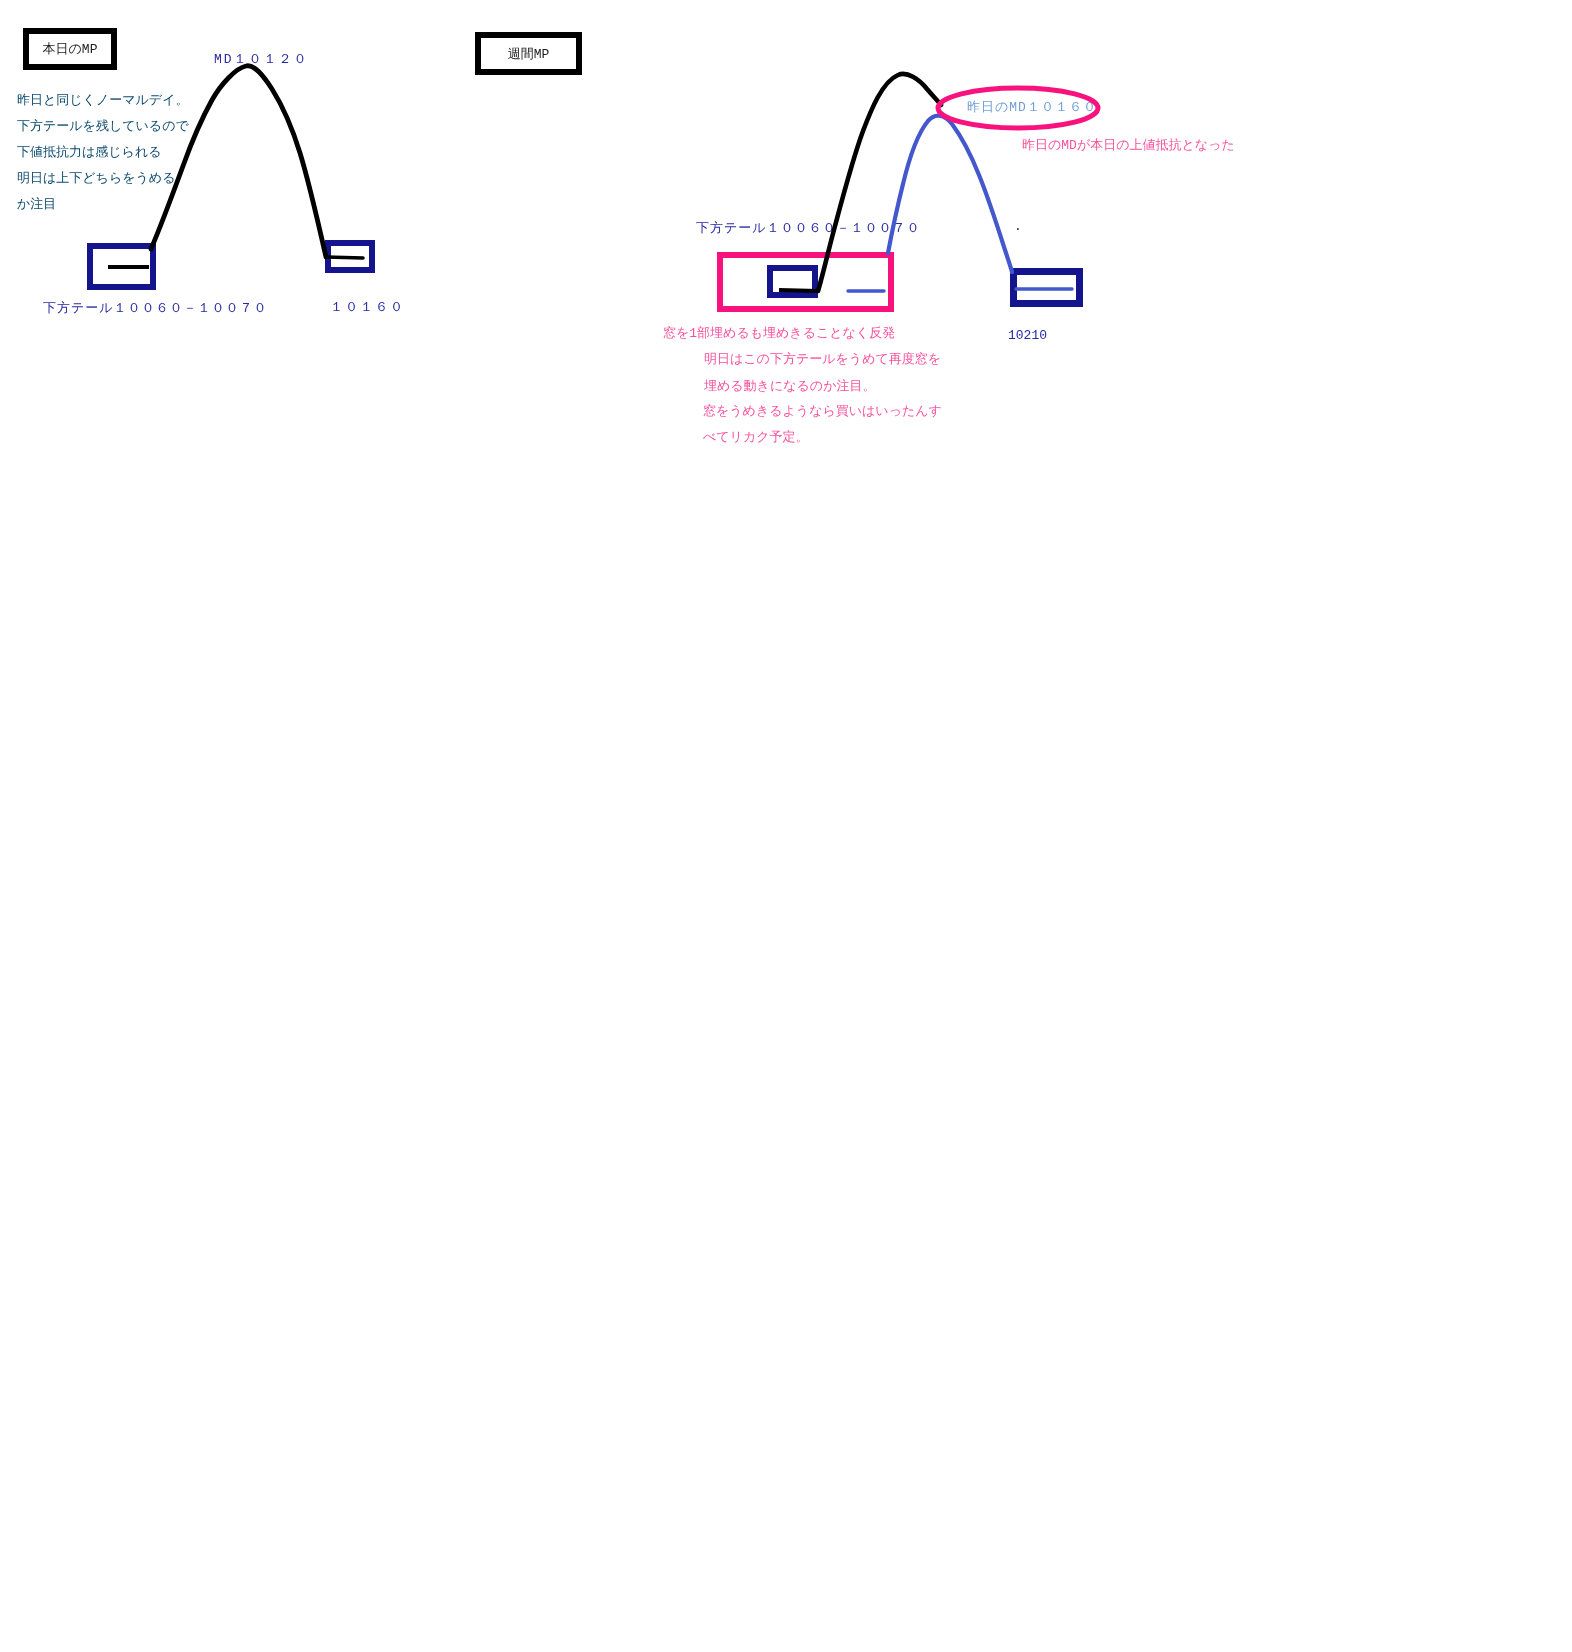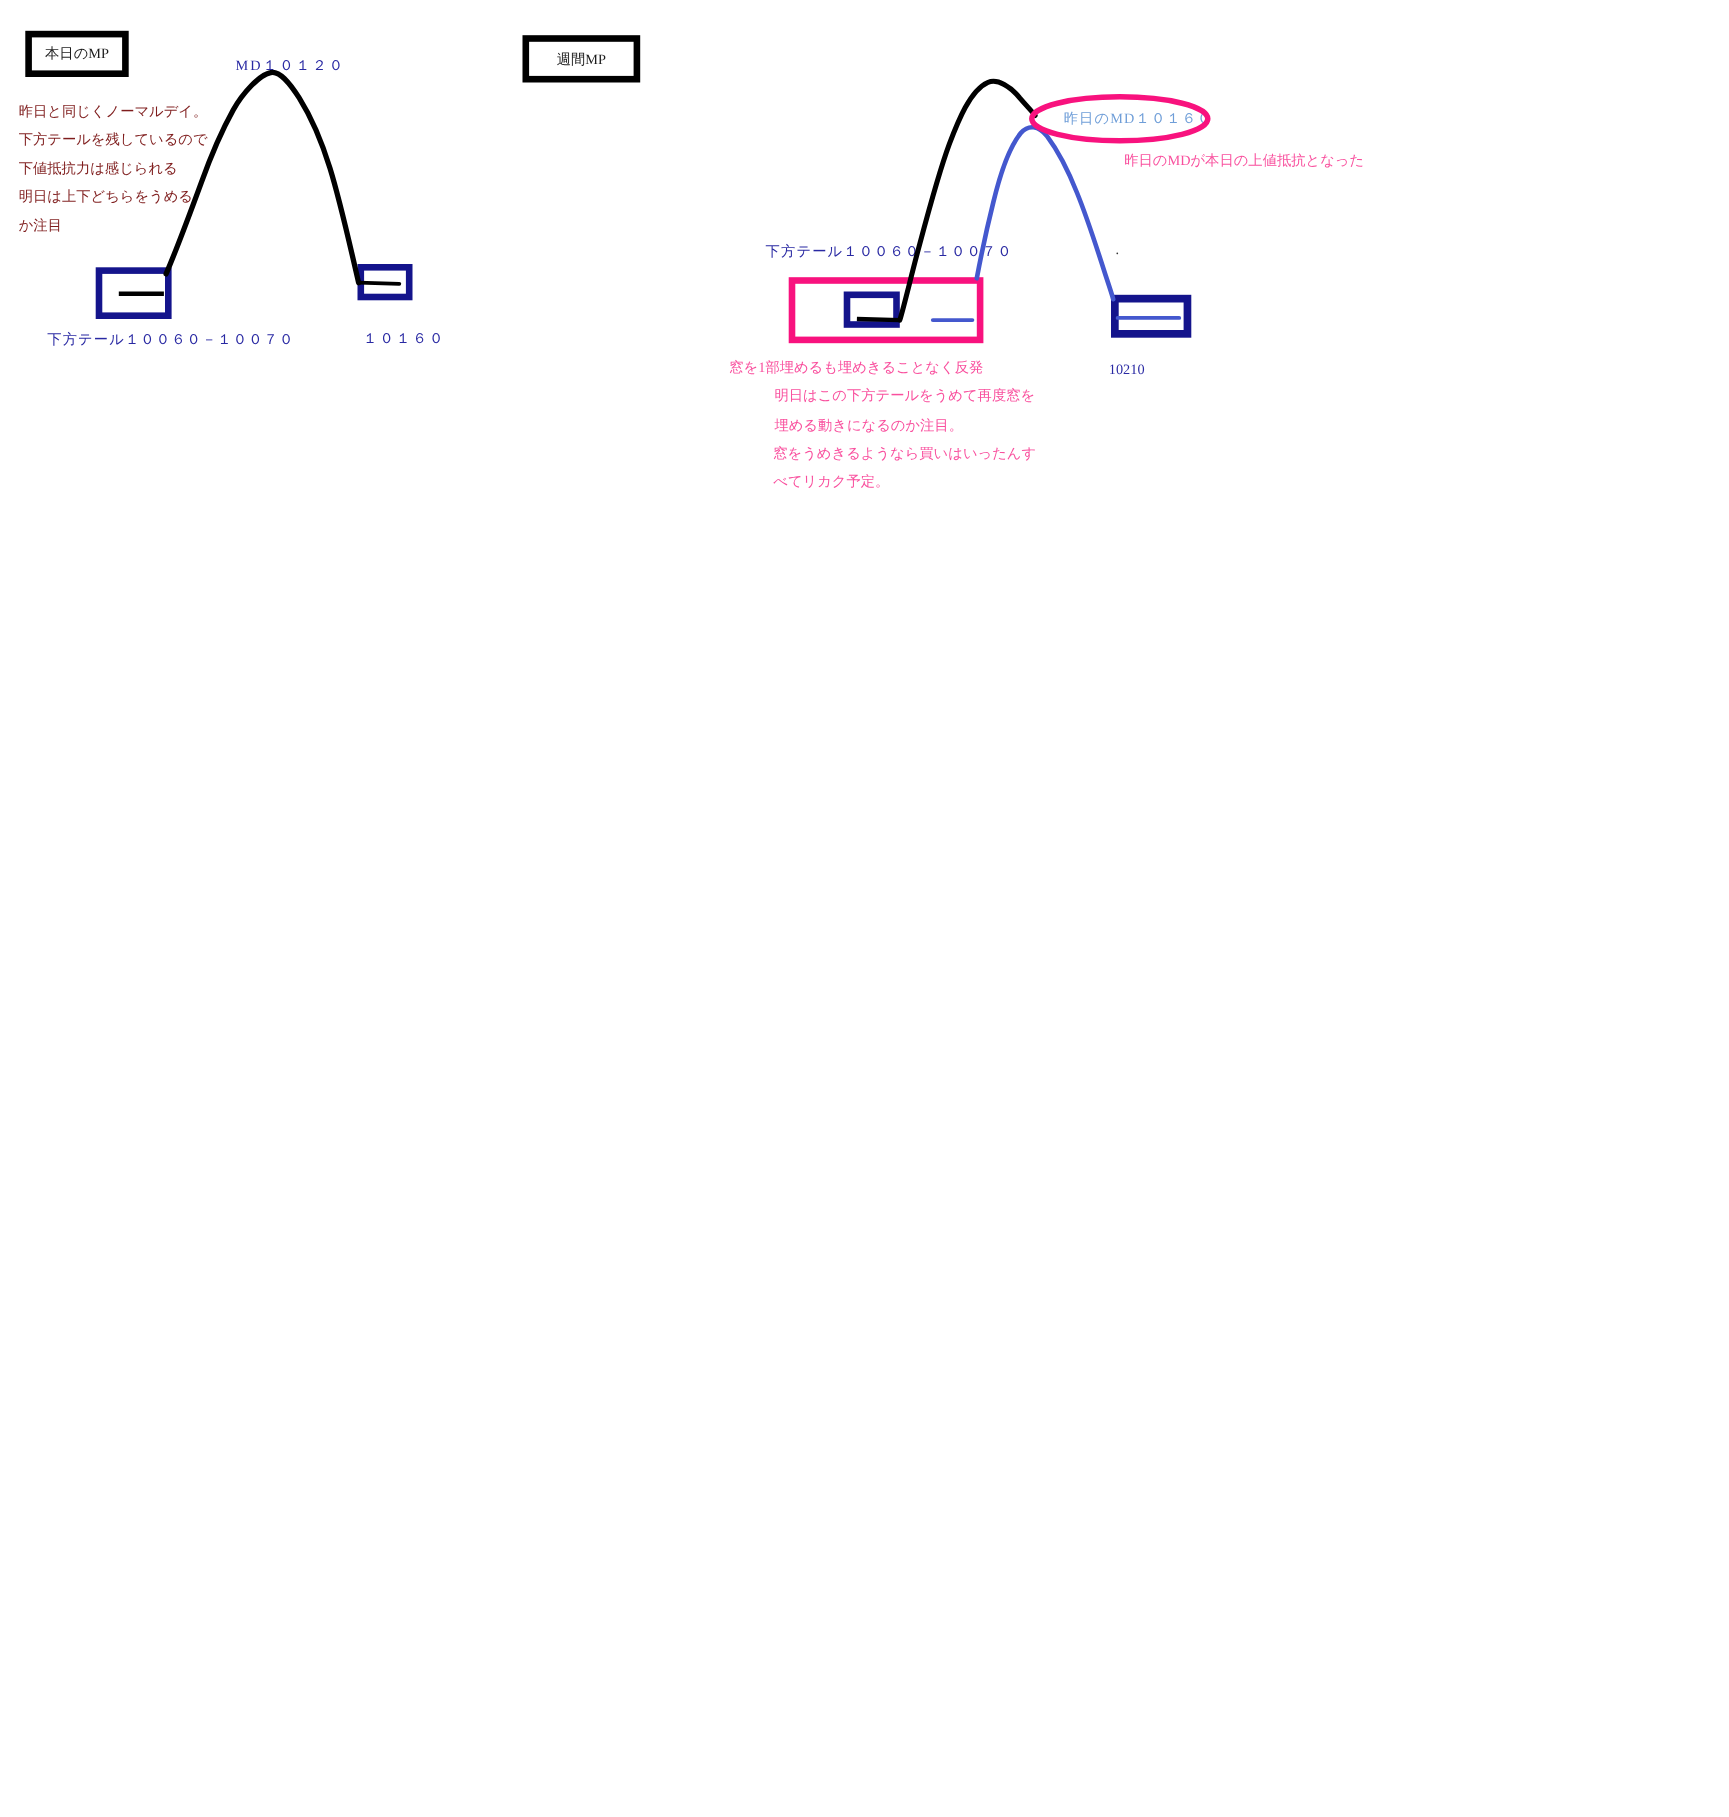--- a/index.html
+++ b/index.html
@@ -1,41 +1,41 @@
 <!DOCTYPE html>
 <html><head>
 <meta charset="utf-8">
 <style>
   html, body { margin: 0; padding: 0; background: #ffffff; }
   #canvas {
     position: relative;
     width: 1284px;
     height: 1652px;
     background: #ffffff;
-    font-family: Liberation Serif, serif;
+    font-family: Liberation Mono, monospace;
     overflow: hidden;
   }
   .abs { position: absolute; white-space: nowrap; line-height: 1.15; }
 
   
   .title-box {
     position: absolute;
     border: 6px solid #000000;
     display: flex; align-items: center; justify-content: center;
     font-size: 13px; color: #1c1c1c;
   }
 
   
   .navy-box { position: absolute; border: 6px solid #14148c; }
 
   
   .pink-box { position: absolute; border: 6px solid #f8127e; }
 
   
-  .note-black { font-size: 13px; color: #7f1d1d; }
+  .note-black { font-size: 13px; color: #0c4a6e; }
   .label-navy { font-size: 13px; color: #2929a3; letter-spacing: 1px; }
   .label-lightblue { font-size: 13px; color: #6f9ed8; letter-spacing: 1px; }
   .note-pink { font-size: 13px; color: #f9509e; }
   .dot-mark { font-size: 13px; color: #333333; }
 
   svg.overlay { position: absolute; left: 0; top: 0; pointer-events: none; }
 </style>
 </head>
 <body>
 

